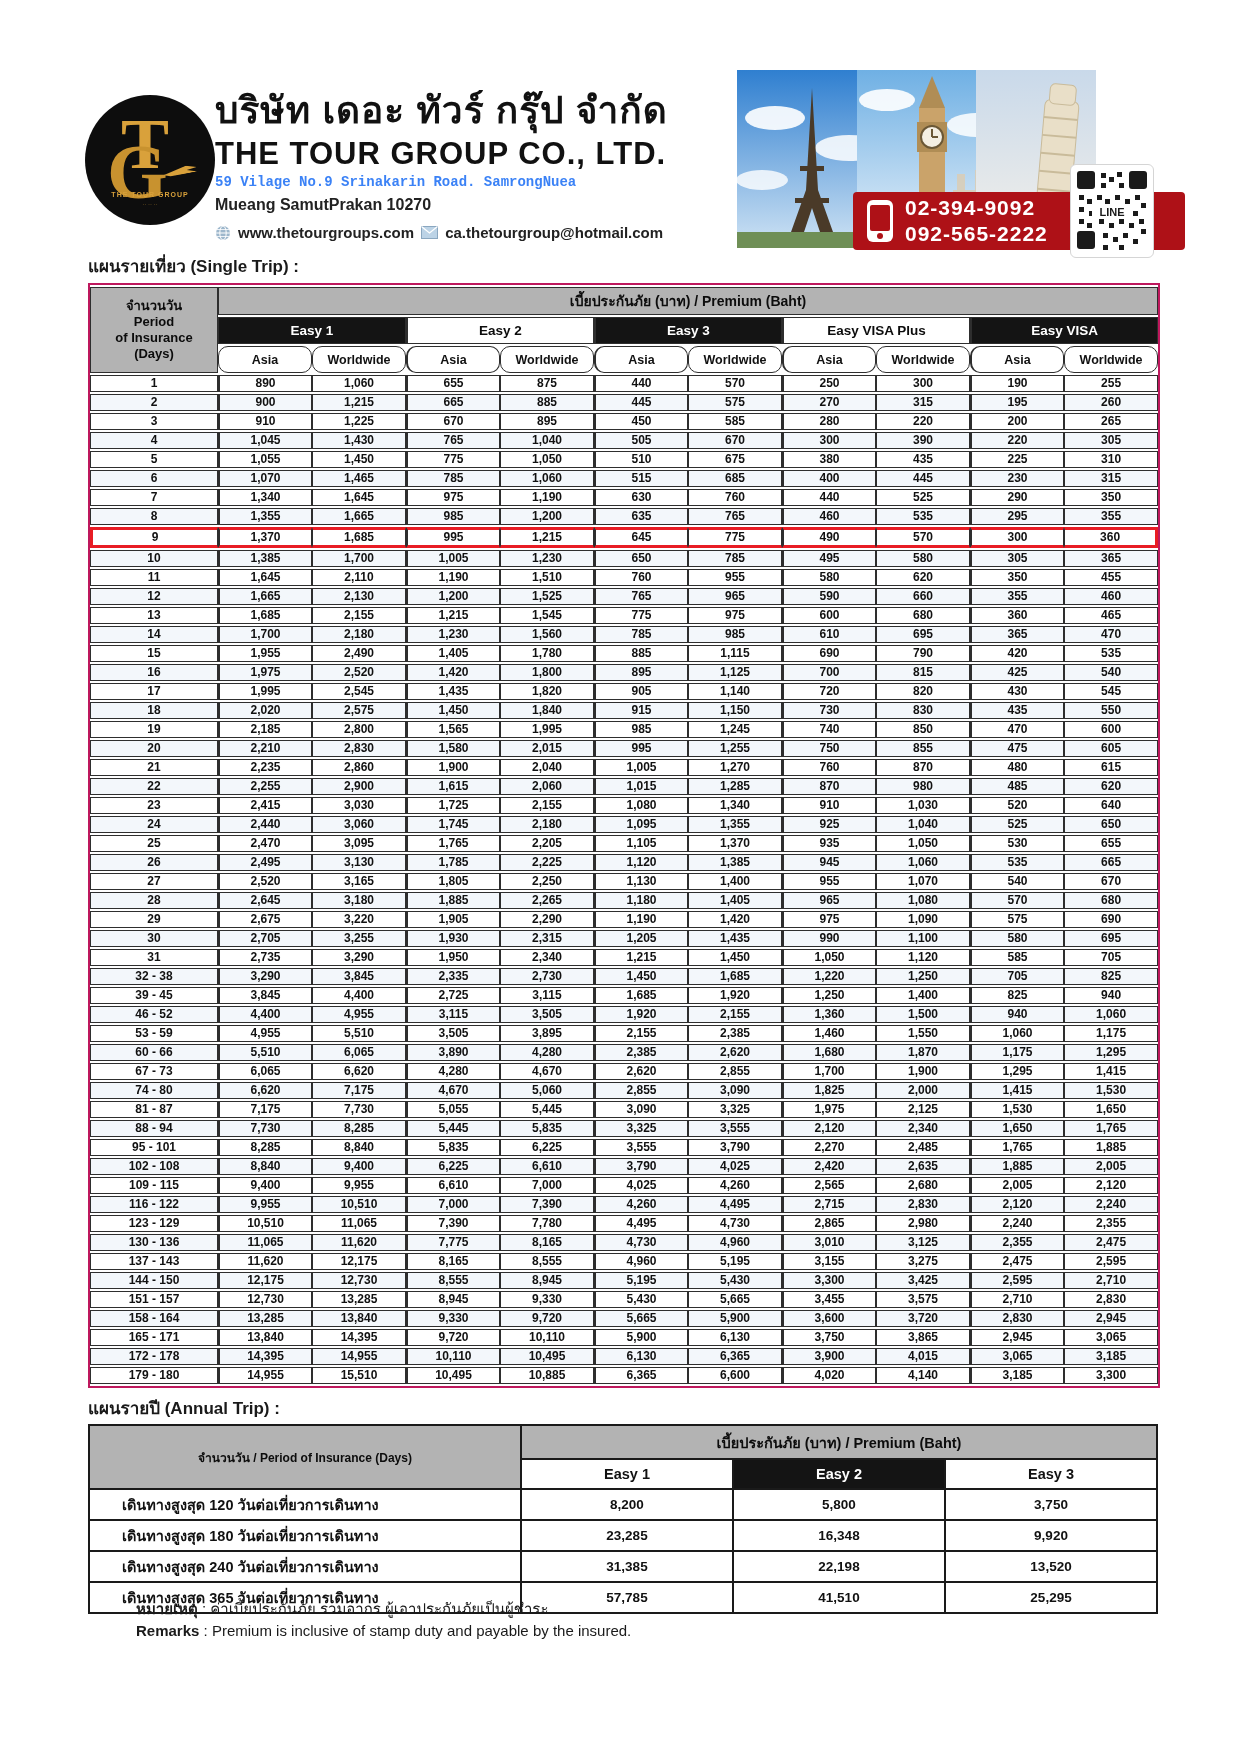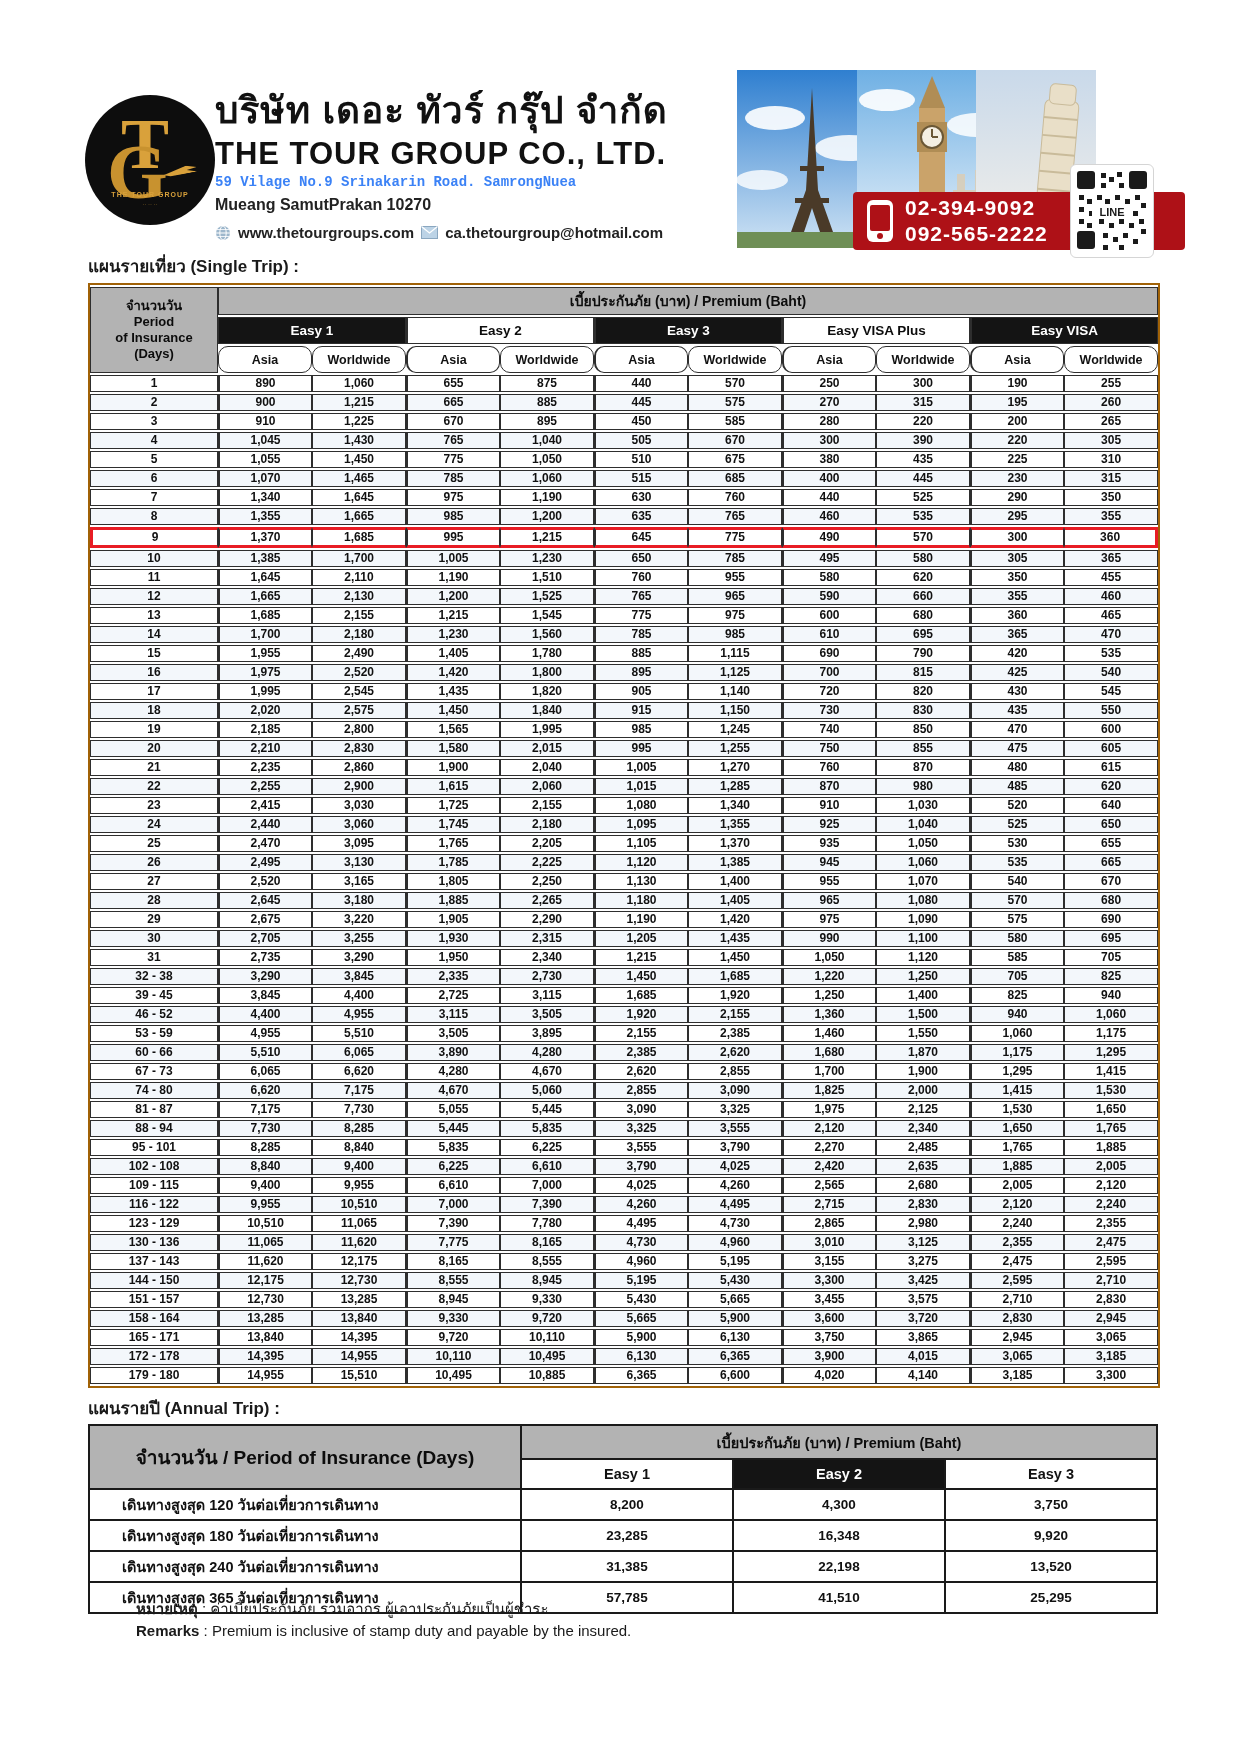--- a/index.html
+++ b/index.html
@@ -40,21 +40,21 @@
   .phones{color:#fff;font-weight:bold;font-size:21px;line-height:26px;letter-spacing:1px;}
   .qr-panel{position:absolute;left:333px;top:94px;width:82px;height:92px;background:#fff;
         border-radius:6px;border:1px solid #d5d5d5;display:flex;align-items:center;justify-content:center;}
 
   
   .sec-title{position:absolute;font-size:17px;font-weight:bold;color:#1a1a1a;}
   #single-title{left:88px;top:252px;}
   #annual-title{left:88px;top:1394px;}
 
   
-  .tbl-wrap{position:absolute;left:88px;top:283px;width:1068px;border:2px solid #a16207;background:#fff;}
+  .tbl-wrap{position:absolute;left:88px;top:283px;width:1068px;border:2px solid #be185d;background:#fff;}
   table.single{width:100%;border-collapse:separate;border-spacing:0 2px;table-layout:fixed;}
   table.single th, table.single td{border:1px solid #2e2e2e;text-align:center;padding:0;}
   .gray-h{background:#b3b3b3;color:#0c0c0c;font-weight:bold;}
   .day-head{font-size:13px;line-height:16px;}
   .prem-head{font-size:14px;height:26px;}
   .plan-b{background:#141414;color:#ffffff;font-weight:bold;font-size:13.5px;height:25px;}
   .plan-w{background:#ffffff;color:#0c0c0c;font-weight:bold;font-size:13.5px;height:25px;}
   .reg-h{background:#fff;font-weight:bold;font-size:12.5px;height:25px;border-radius:10px;}
   table.single td{font-size:12px;font-weight:bold;height:15px;line-height:15px;}
   table.single tbody tr:nth-child(even) td{background:#f3f7fb;}
@@ -969,34 +969,34 @@
   <div class="tbl-wrap2">
     <table class="annual">
       <colgroup>
           <col style="width:432px">
           <col style="width:212px">
           <col style="width:212px">
           <col style="width:212px">
         </colgroup>
       <thead>
         <tr>
-          <th class="gray-h" rowspan="2" style="font-size:19px;margin-left:6px;">จำนวนวัน / Period of Insurance (Days)</th>
+          <th class="gray-h" rowspan="2" style="font-size:12px;margin-left:6px;">จำนวนวัน / Period of Insurance (Days)</th>
           <th class="gray-h prem2" colspan="3">เบี้ยประกันภัย (บาท) / Premium (Baht)</th>
         </tr>
         <tr id="annual-plan-row">
             <th class="plan2">Easy 1</th>
             <th class="plan2 dark">Easy 2</th>
             <th class="plan2">Easy 3</th>
           </tr>
       </thead>
       <tbody id="annual-body">
           <tr>
             <td class="lab">เดินทางสูงสุด  120 วันต่อเที่ยวการเดินทาง</td>
             <td class="val">8,200</td>
-            <td class="val">4,300</td>
+            <td class="val">5,800</td>
             <td class="val">3,750</td>
           </tr>
           <tr>
             <td class="lab">เดินทางสูงสุด  180 วันต่อเที่ยวการเดินทาง</td>
             <td class="val">23,285</td>
             <td class="val">16,348</td>
             <td class="val">9,920</td>
           </tr>
           <tr>
             <td class="lab">เดินทางสูงสุด  240 วันต่อเที่ยวการเดินทาง</td>

